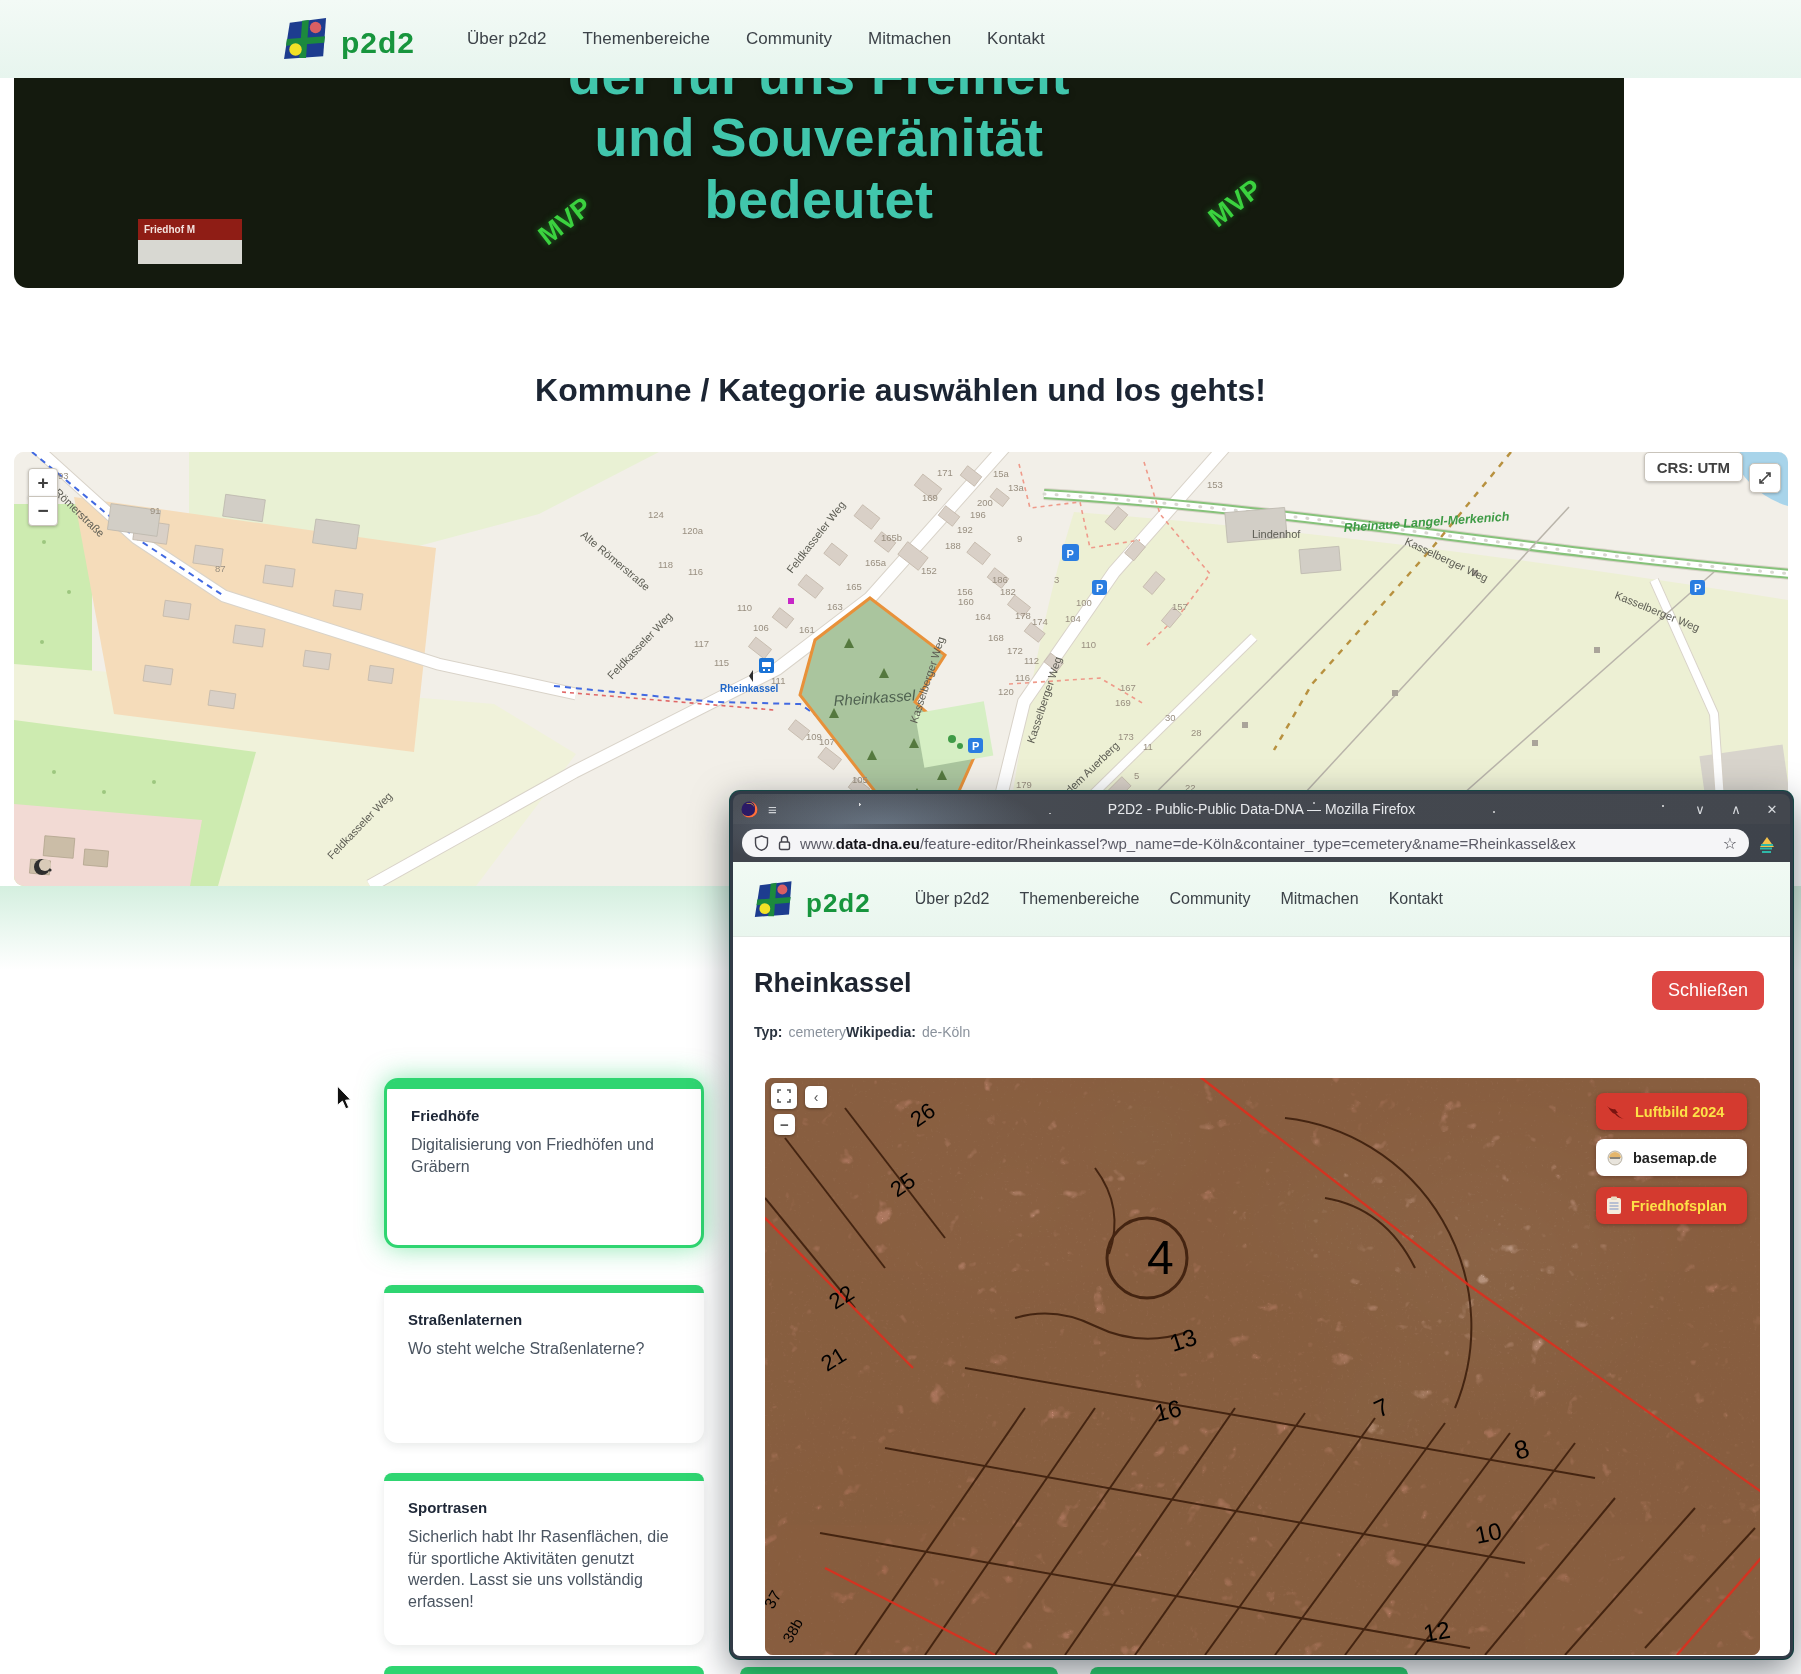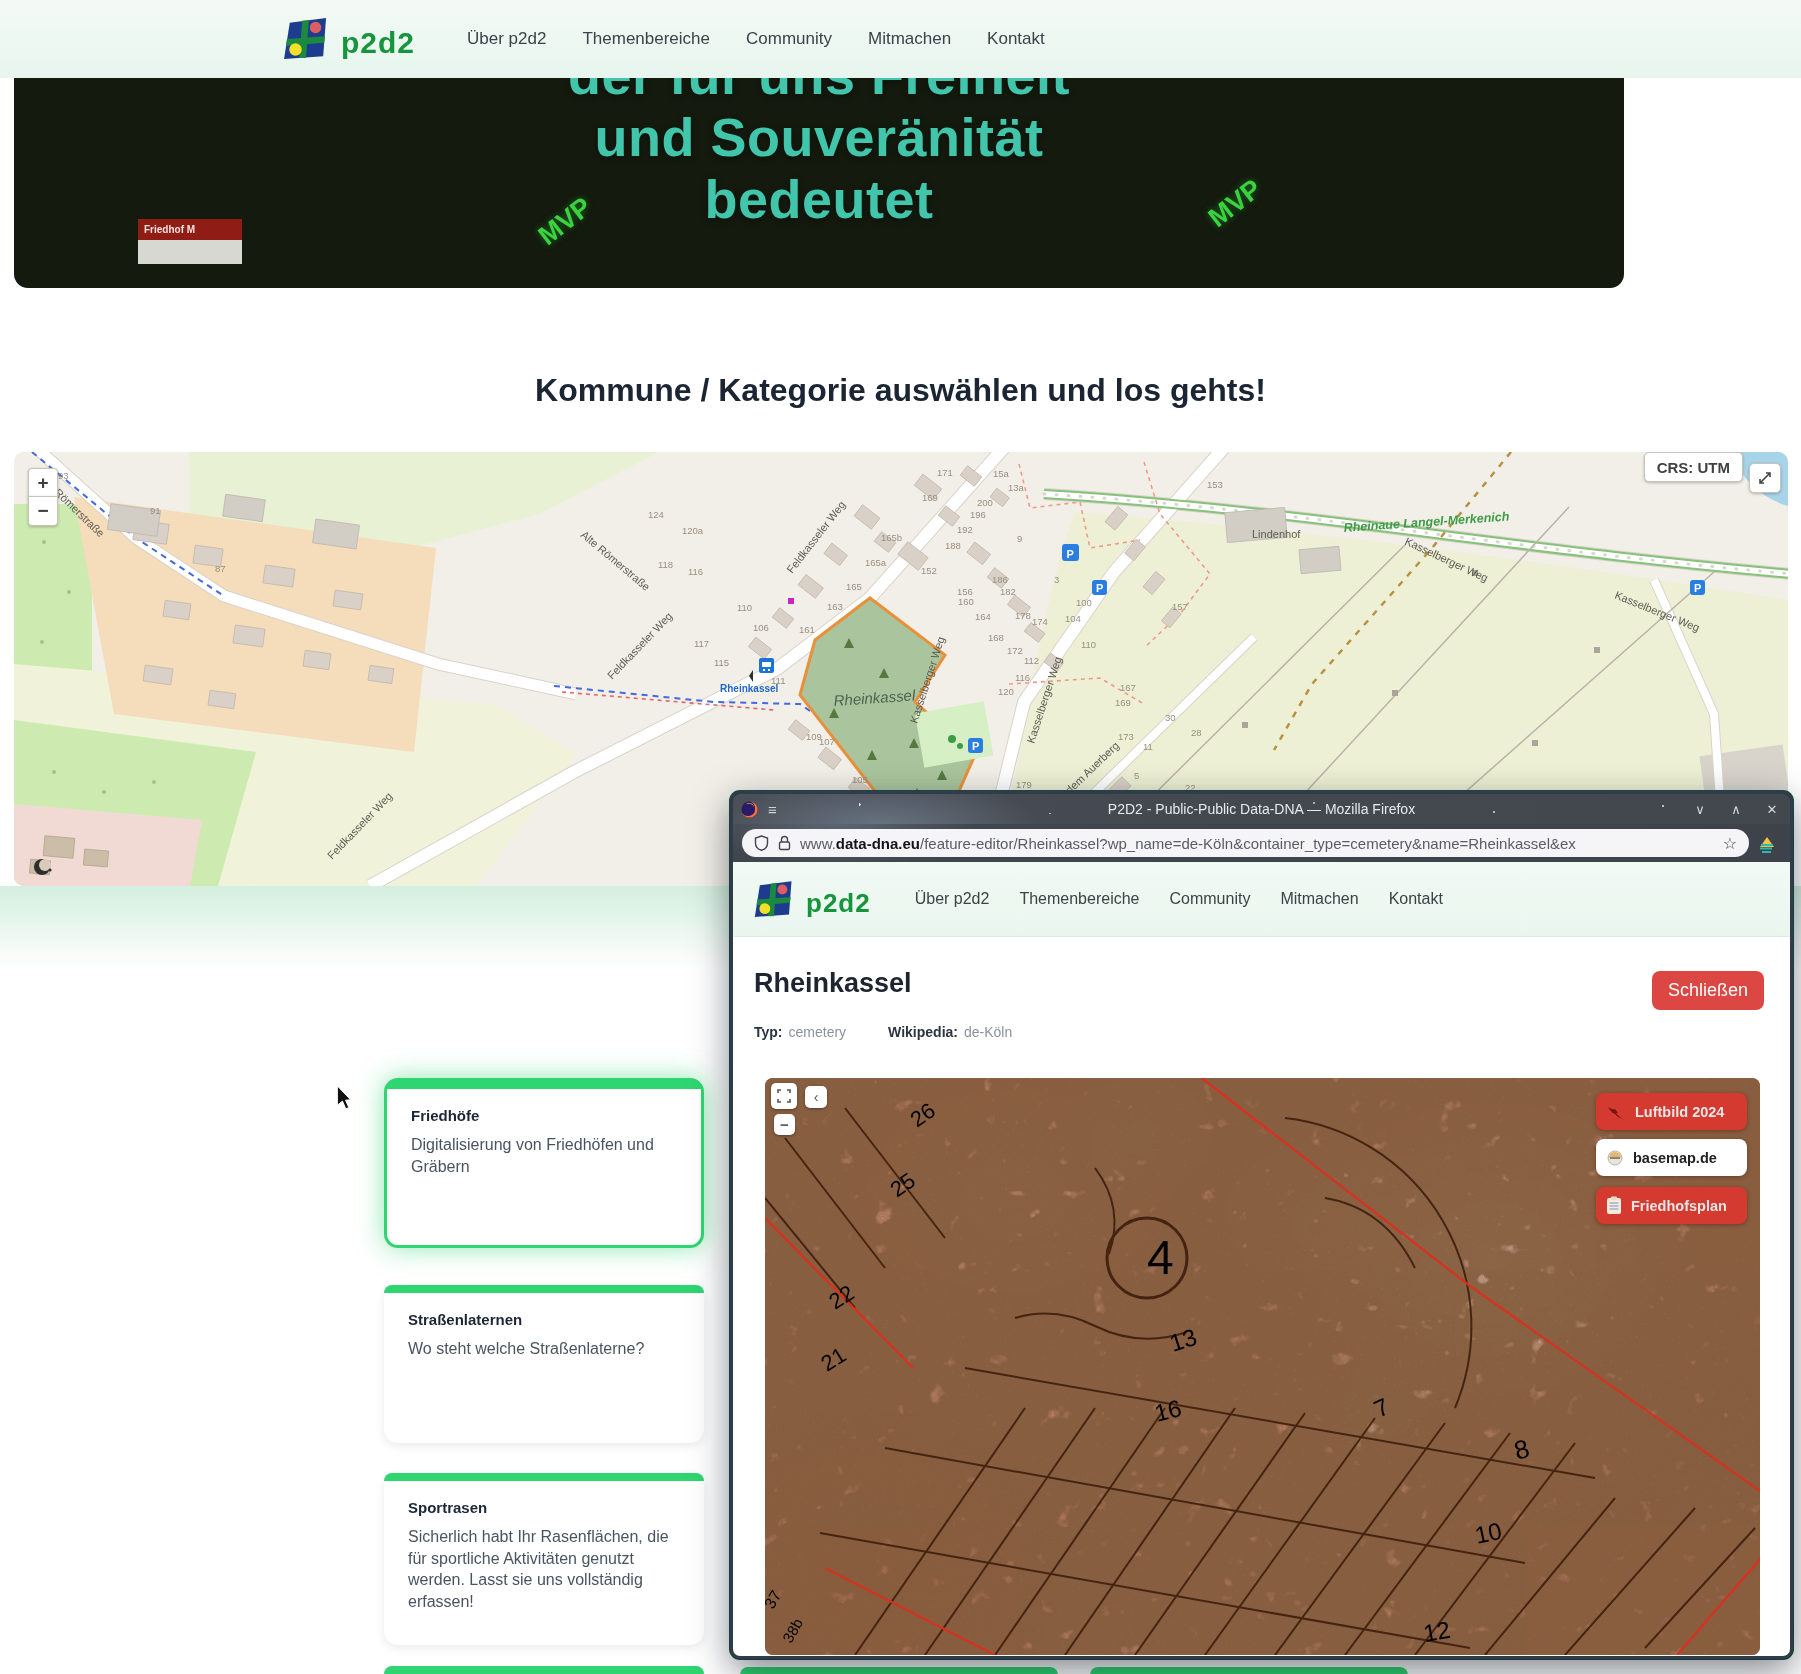--- a/index.html
+++ b/index.html
@@ -98,36 +98,36 @@
   .fox-content{position:relative;height:calc(100% - 68px);background:#fff;border-radius:0 0 7px 7px;overflow:hidden;}
   .fox-nav{height:74px;background:linear-gradient(180deg,#f1faf4,#e9f6ee);display:flex;align-items:center;
            padding-left:21px;border-bottom:1px solid #e2e9e4;}
   .fox-nav .brand-text{font-size:26px;}
   .fox-nav .navlinks{margin-left:44px;gap:30px;}
   .fox-nav .navlinks span{font-size:16px;}
   .featrow{display:flex;align-items:center;justify-content:space-between;margin:20px 26px 0 21px;}
   .feattitle{font-size:27px;font-weight:bold;color:#1e2430;}
   .closebtn{background:#dd4743;color:#ffffff;font-size:18px;border:none;border-radius:8px;
             padding:9px 16px;cursor:pointer;margin-top:14px;}
-  .metarow{margin:14px 0 0 21px;font-size:14px;color:#2b3440;display:flex;gap:42px;}
+  .metarow{margin:14px 0 0 21px;font-size:14px;color:#2b3440;display:flex;}
   .metarow .lbl{font-weight:bold;margin-right:6px;}
   .metarow .val{color:#8a929c;}
   .innermap{position:absolute;left:32px;top:216px;width:995px;height:577px;border-radius:8px;overflow:hidden;
             background:
               radial-gradient(300px 240px at 73% 31%, rgba(241,217,208,.95), rgba(241,217,208,0) 72%),
               radial-gradient(260px 200px at 25% 21%, rgba(231,178,162,.85), rgba(231,178,162,0) 70%),
               radial-gradient(170px 130px at 56% 24%, rgba(201,194,168,.7), rgba(201,194,168,0) 70%),
               radial-gradient(120px 100px at 38% 10%, rgba(197,203,177,.6), rgba(197,203,177,0) 70%),
               radial-gradient(110px 90px at 62% 57%, rgba(213,226,204,.5), rgba(213,226,204,0) 70%),
               radial-gradient(300px 260px at 10% 85%, rgba(185,111,85,.6), rgba(185,111,85,0) 75%),
               linear-gradient(135deg,#d29180,#cf8f7c 55%,#c98a75);}
   .imbtn{position:absolute;right:13px;height:37px;width:151px;border-radius:8px;display:flex;align-items:center;
          gap:9px;padding:0 10px;box-sizing:border-box;font-size:14.5px;font-weight:bold;cursor:pointer;
          box-shadow:0 1px 4px rgba(60,10,10,.4);}
-  .imbtn.red{background:#d43a2f;color:#e5e5e5;}
+  .imbtn.red{background:#d43a2f;color:#fde047;}
   .imbtn.white{background:#fff;color:#222;}
   .imctl{position:absolute;background:#fff;border-radius:5px;box-shadow:0 1px 3px rgba(0,0,0,.35);
          display:flex;align-items:center;justify-content:center;color:#555;cursor:pointer;}
   .cursor{z-index:40;}
 </style>
 </head>
 <body>
 
 <div class="abs topnav">
   <div class="brand">

